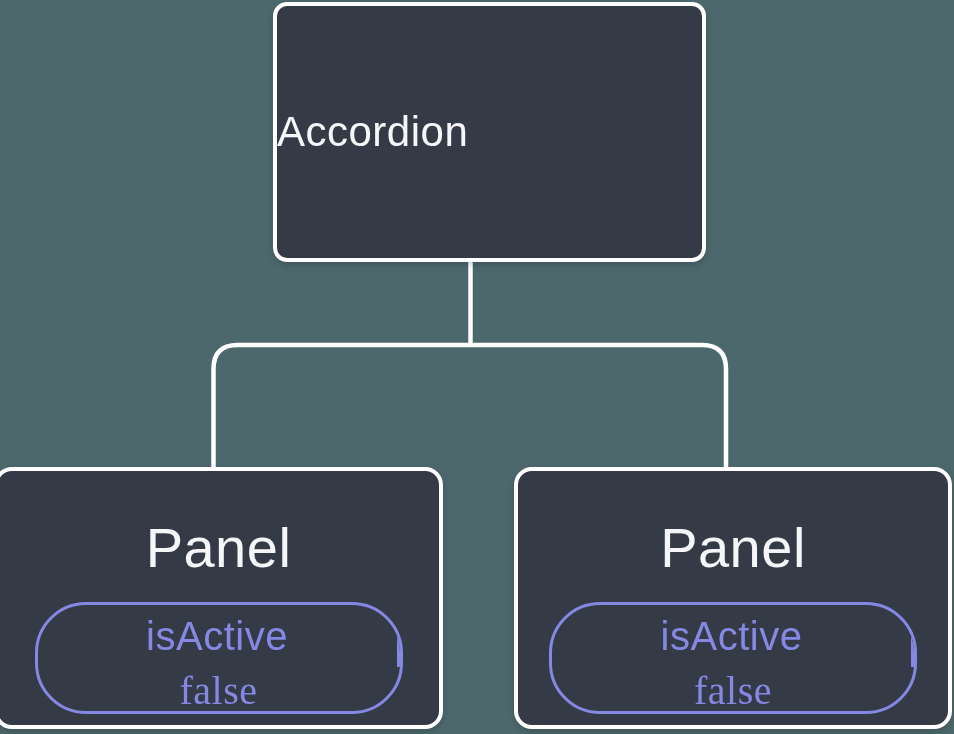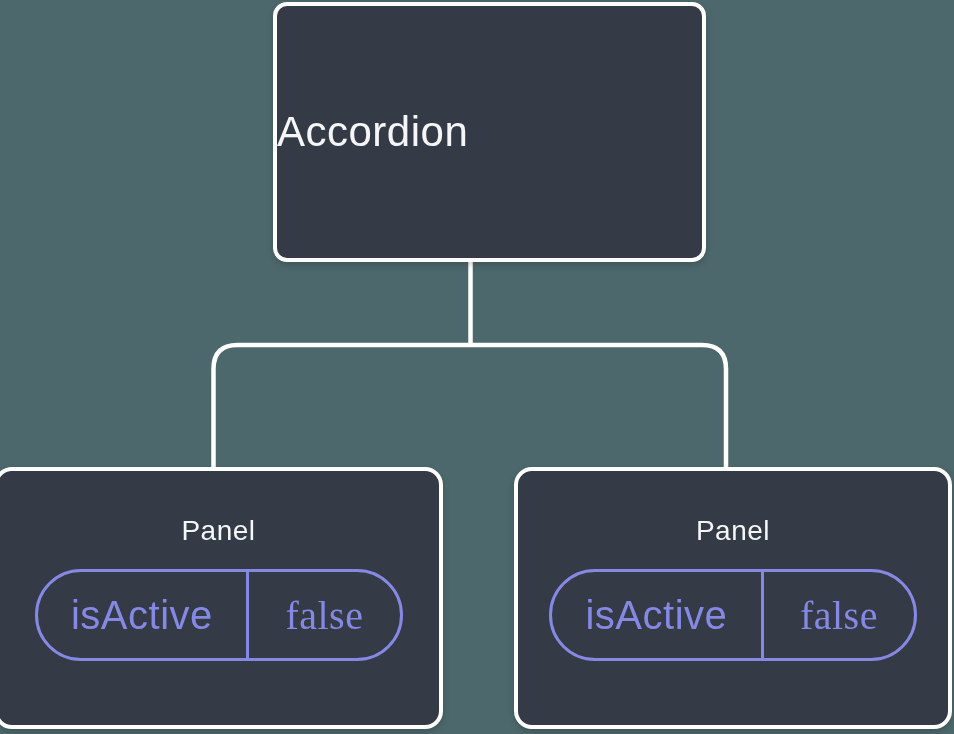--- a/index.html
+++ b/index.html
@@ -42,40 +42,41 @@
     left: 252px; top: 2px;
     width: 433px; height: 260px;
     border-radius: 14px;
     display: flex; align-items: center;  margin-left: 21px;
   }
   .node-root .node-title {
     font-size: 42px;
   }
   .node-title {
     color: var(--node-title);
-    font-size: 28px;
+    font-size: 56px;
     letter-spacing: 0.5px;
     text-align: center;
   }
   .node-panel {
     top: 467px;
     width: 449px; height: 262px;
     border-radius: 18px;
     display: flex; flex-direction: column; align-items: center;
     padding-top: 44px;
   }
   .node-panel-left  { left: -6px; }
   .node-panel-right { left: 514px; width: 438px; }
   .state-pill {
     margin-top: 22px;
-    width: 368px; height: 92px;
+    width: 368px; height: 112px;
     border: 3px solid var(--state-accent);
     border-radius: 51px;
     display: flex;
     overflow: hidden;
+    flex-direction: column;
   }
   .state-seg {
     display: flex; align-items: center; justify-content: center;
     color: var(--state-accent);
     font-size: 40px;
     letter-spacing: 0.5px;
   }
   .state-seg-name {
     flex: 0 0 58.5%;
     border-right: 3px solid var(--state-accent);

